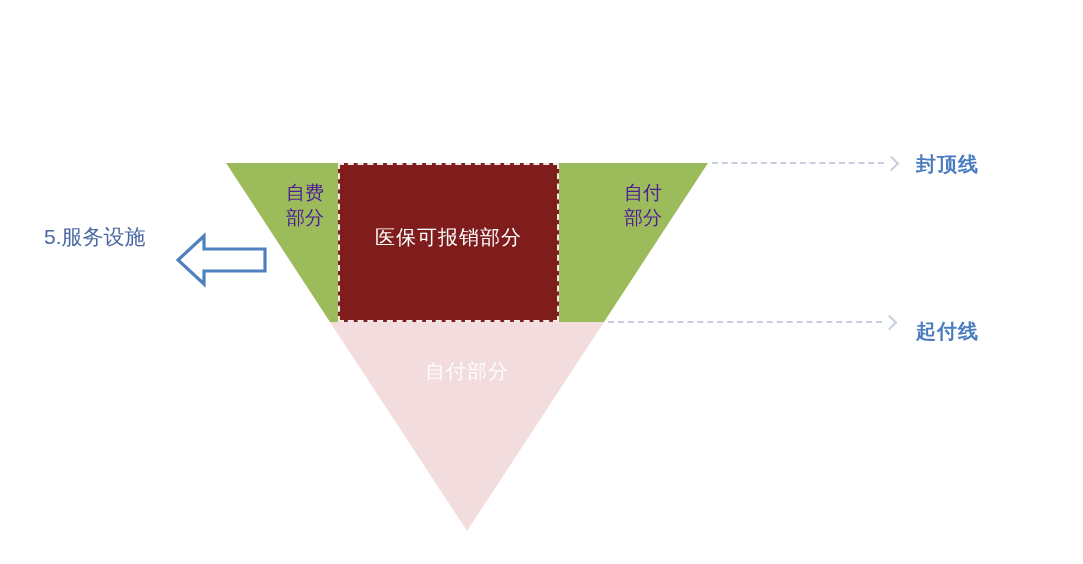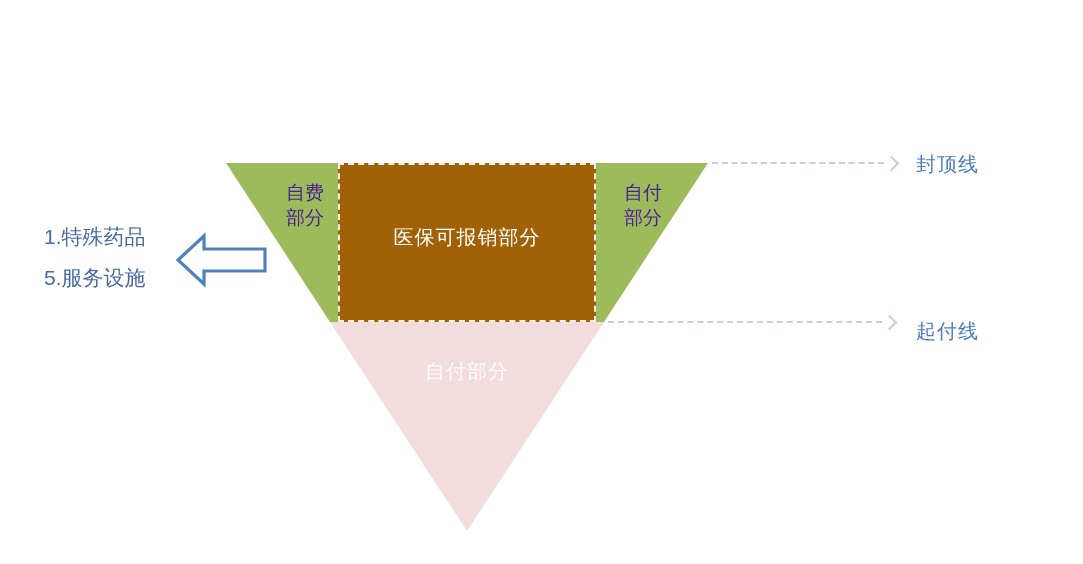--- a/index.html
+++ b/index.html
@@ -22,21 +22,21 @@
     left:0; top:119px; width:638px; height:159px; background:#9CBB5A;
     clip-path:polygon(78px 0, 560px 0, 456px 159px, 182px 159px);
   }
   .green-label {
     position:absolute; width:46px; text-align:center; color:#4c1d95;
     font-size:19px; line-height:25px; white-space:pre-line;
   }
   .green-label.left  { left:134px; top:17px; }
   .green-label.right { left:472px; top:17px; }
   .reimb-box {
-    left:190px; top:119px; width:258px; height:159px; background:#a16207;
+    left:190px; top:119px; width:221px; height:159px; background:#7f1d1d;
     border:2px dashed rgba(255,255,255,0.9); box-sizing:border-box;
     display:flex; align-items:center; justify-content:center; padding-bottom:10px;
   }
   .reimb-box .seg-label { color:#ffffff; font-size:20px; letter-spacing:1px; }
   .seg-below {
     left:0; top:278px; width:638px; height:209px; background:#F3DCDD;
     clip-path:polygon(182px 0, 456px 0, 319px 209px);
     display:flex; justify-content:center;
   }
   .seg-below .seg-label {
@@ -45,21 +45,21 @@
 
   
   .guide-line { border-top:2px dashed #C7CFDE; height:0; }
   .cap-line    { left:712px; top:162px; width:172px; }
   .deduct-line { left:608px; top:321px; width:274px; }
   .chevron {
     position:absolute; right:-13px; top:-6px; width:9px; height:9px;
     border-top:2px solid #C7CFDE; border-right:2px solid #C7CFDE;
     transform:rotate(45deg);
   }
-  .guide-label { color:#4A7CBF; font-size:20px; font-weight:normal; letter-spacing:1px; }
+  .guide-label { color:#4A7CBF; font-size:20px; font-weight:bold; letter-spacing:1px; }
   .cap-label    { left:916px; top:151px; }
   .deduct-label { left:916px; top:310px;margin-top:8px; }
 
   
   .side-list { left:44px; top:216px; color:#4A69A2; font-size:21px; line-height:41px; }
   .side-list .list-item { white-space:nowrap; }
 
   
   .block-arrow { left:176px; top:232px; }
 </style>
@@ -91,21 +91,20 @@
     <span class="chevron"></span>
   </div>
   <div class="abs guide-label cap-label">封顶线</div>
 
   <div class="abs guide-line deduct-line">
     <span class="chevron"></span>
   </div>
   <div class="abs guide-label deduct-label">起付线</div>
 
   <div class="abs side-list">
-    <div class="list-item">1.特殊药品</div>
     <div class="list-item">5.服务设施</div>
   </div>
 
   <svg class="abs block-arrow" width="92" height="57" viewBox="0 0 92 57">
     <path d="M2,28 L28,4 L28,17 L89,17 L89,39 L28,39 L28,52 Z" fill="#FFFFFF" stroke="#4E81BD" stroke-width="3.2" stroke-linejoin="miter"></path>
   </svg>
 
 </div>
 
 </body></html>

